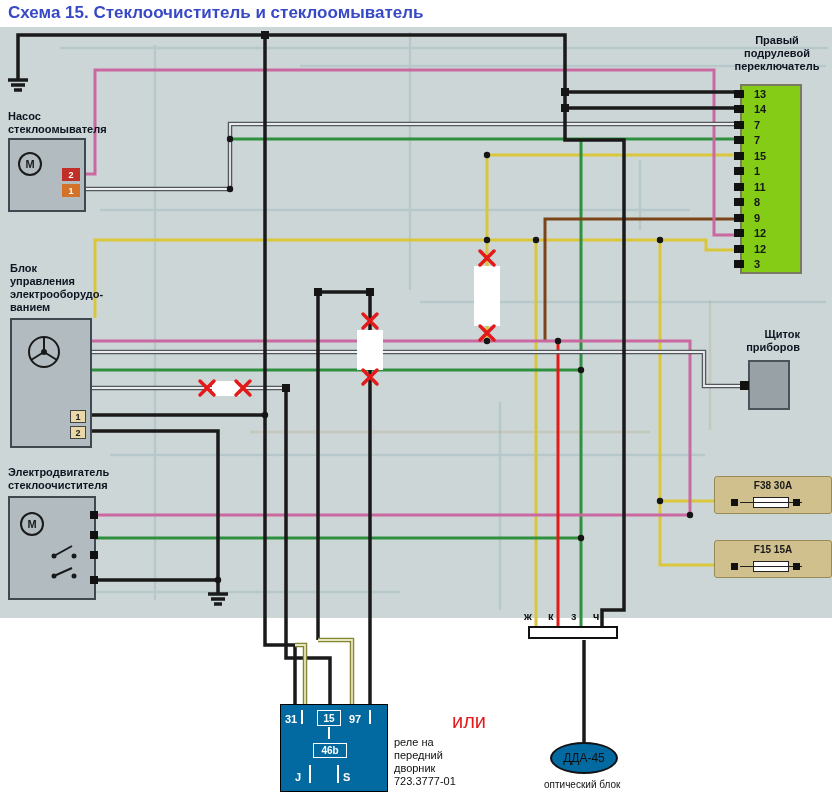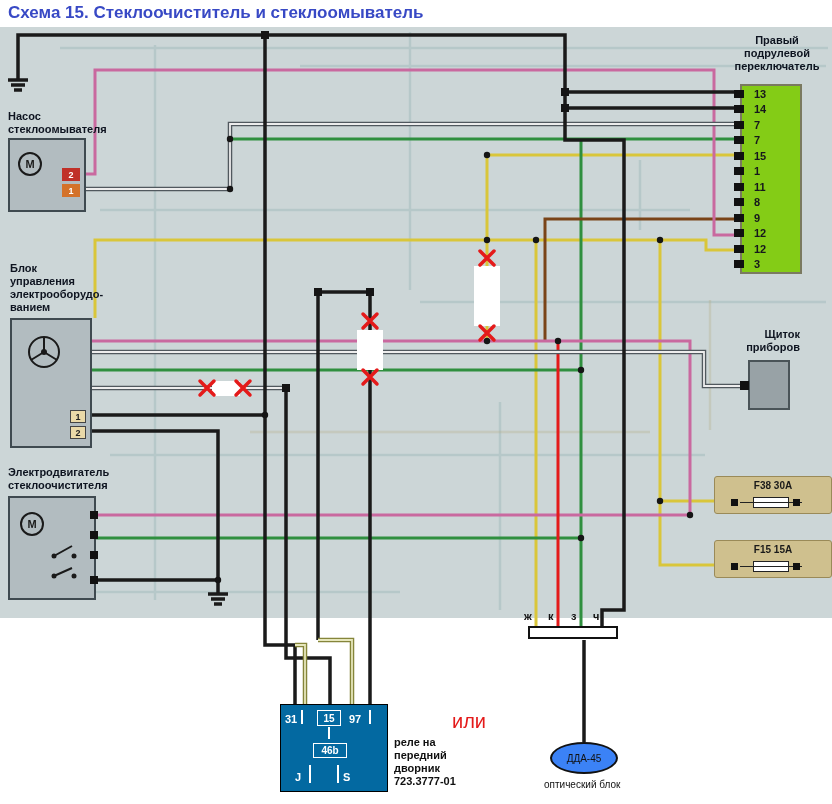--- a/index.html
+++ b/index.html
@@ -18,25 +18,25 @@
   .ip-box{position:absolute;z-index:2;left:748px;top:360px;width:42px;height:50px;background:#98a2a6;border:2px solid #4a5458;box-sizing:border-box;}
   .fuse-box{position:absolute;z-index:2;width:118px;height:38px;background:#cfc08e;border:1px solid #9a8a58;border-radius:3px;box-sizing:border-box;}
   .fuse-name{display:block;text-align:center;font-weight:bold;font-size:10px;color:#1a1a1a;margin-top:3px;}
   .fuse-sym{position:absolute;left:38px;top:20px;width:36px;height:11px;background:#fff;border:1.5px solid #222;box-sizing:border-box;}
   .fuse-sym::before{content:"";position:absolute;left:-14px;right:-14px;top:3.5px;height:1.5px;background:#222;}
   .fuse-sq{position:absolute;width:7px;height:7px;background:#111;top:22px;}
   .relay{position:absolute;z-index:2;left:280px;top:704px;width:108px;height:88px;background:#0369a1;border:1px solid #000;box-sizing:border-box;color:#fff;}
   .r-txt{position:absolute;font-weight:bold;font-size:11px;color:#fff;}
   .r-blade{position:absolute;width:2px;background:#fff;}
   .r-box{position:absolute;border:1.5px solid #fff;font-weight:bold;font-size:10px;color:#fff;display:flex;align-items:center;justify-content:center;box-sizing:border-box;}
-  .relay-label{position:absolute;z-index:3;left:394px;top:736px;font-weight:bold;font-size:11px;line-height:13px;color:#101010;white-space:pre-line;}
+  .relay-label{position:absolute;z-index:3;left:394px;top:736px;font-weight:normal;font-size:11px;line-height:13px;color:#101010;white-space:pre-line;}
   .or-label{position:absolute;z-index:3;left:452px;top:710px;font-weight:normal;font-size:20px;color:#e41a1a;}
   .bar{position:absolute;z-index:2;left:528px;top:626px;width:90px;height:13px;background:#fff;border:2px solid #111;box-sizing:border-box;}
   .wire-tag{position:absolute;z-index:3;top:610px;font-weight:bold;font-size:11px;color:#111;}
-  .oval{position:absolute;z-index:2;left:550px;top:742px;width:68px;height:32px;background:#3b82f6;border:2px solid #111;border-radius:50%;box-sizing:border-box;display:flex;align-items:center;justify-content:center;font-size:10px;color:#111;}
+  .oval{position:absolute;z-index:2;left:550px;top:742px;width:68px;height:32px;background:#0369a1;border:2px solid #111;border-radius:50%;box-sizing:border-box;display:flex;align-items:center;justify-content:center;font-size:12px;color:#111;}
   .optical-label{position:absolute;z-index:3;left:544px;top:779px;font-size:10px;color:#111;}
   .icon-svg{position:absolute;left:0;top:0;}
 </style>
 </head>
 <body>
 
 <div class="stage">
 
   <div class="diagram-bg"></div>
 

